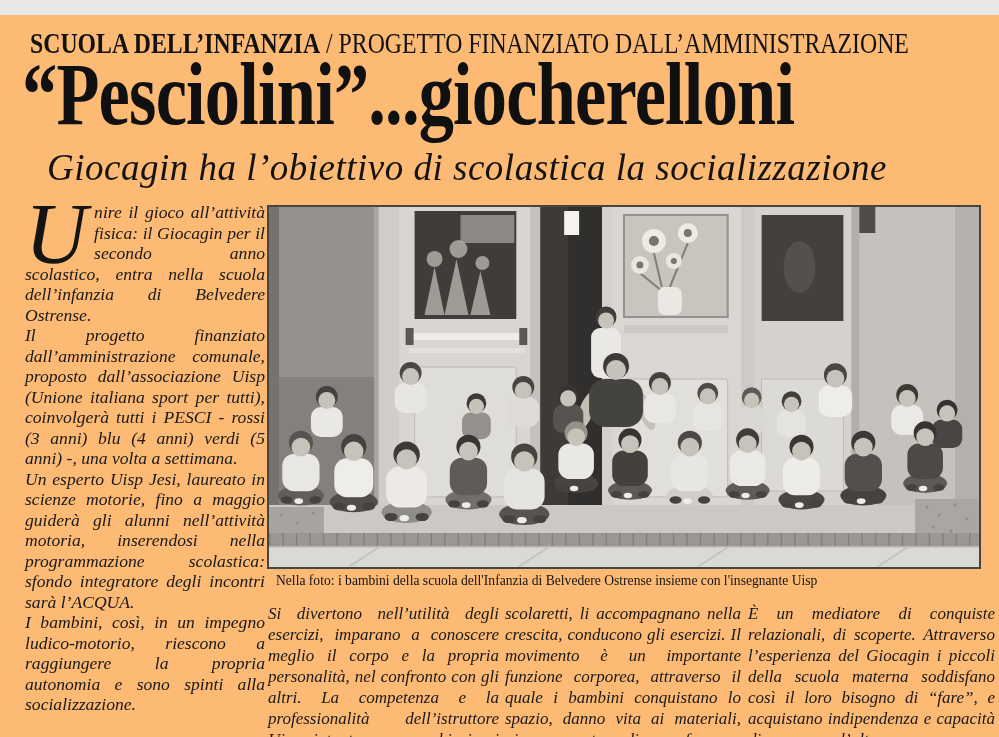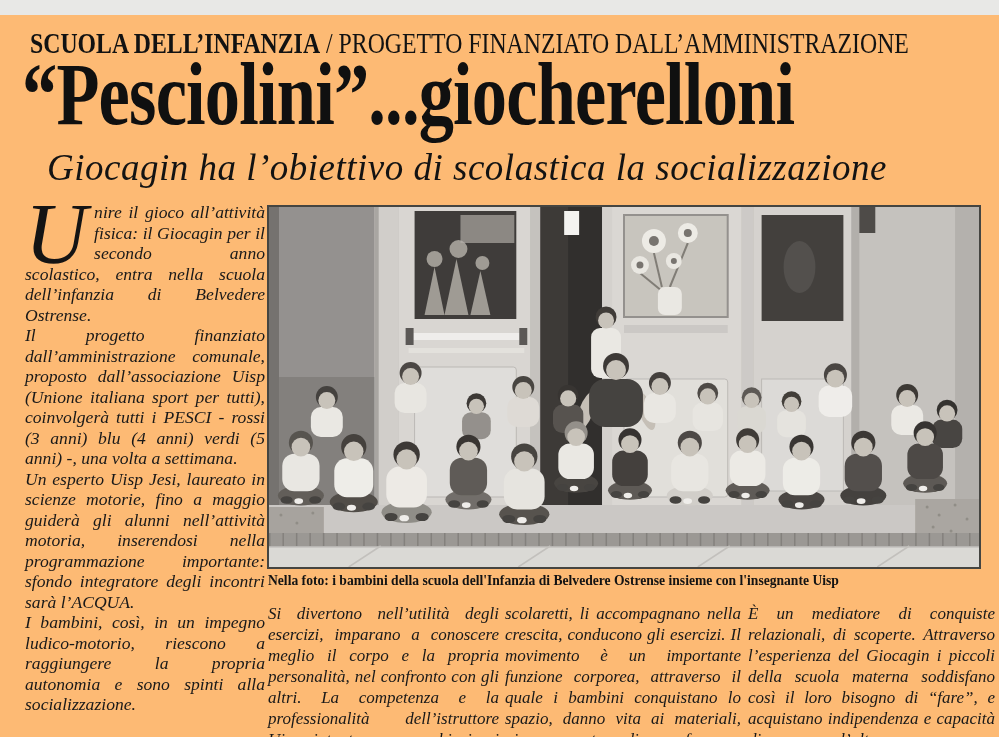--- a/index.html
+++ b/index.html
@@ -40,22 +40,22 @@
     padding:3px 7px 0 0;color:#141414;
   }
 
   .photo{
     position:absolute;left:267px;top:190px;width:714px;height:364px;
     border:2px solid #454541;background:#bcb9b5;
   }
   .photo svg{display:block;width:100%;height:100%;}
 
   .caption{
-    position:absolute;left:268px;top:558px;width:714px;
-    font-size:13.6px;font-weight:700;line-height:16px;color:#131313;
+    position:absolute;left:276px;top:558px;width:714px;
+    font-size:13.6px;font-weight:400;line-height:16px;color:#131313;
   }
 
   .bcol{
     position:absolute;top:588px;height:149px;
     font-style:italic;font-size:17px;line-height:21px;
     text-align:justify;color:#191919;
   }
   .bcol-1{left:268px;width:231px;}
   .bcol-2{left:505px;width:236px;}
   .bcol-3{left:748px;width:247px;}
@@ -73,21 +73,21 @@
   <div class="kicker">
     <span class="kicker-bold">SCUOLA DELL’INFANZIA</span><span class="kicker-rest"> / PROGETTO FINANZIATO DALL’AMMINISTRAZIONE</span>
   </div>
 
   <h1 class="title">“Pesciolini”...giocherelloni</h1>
   <h2 class="subtitle">Giocagin ha l’obiettivo di scolastica la socializzazione</h2>
 
   <div class="left-col">
     <p><span class="dropcap">U</span><span>nire il gioco all’attività fisica: il Giocagin per il secondo anno scolastico, entra nella scuola dell’infanzia di Belvedere Ostrense.</span></p>
     <p>Il progetto finanziato dall’amministrazione comunale, proposto dall’associazione Uisp (Unione italiana sport per tutti), coinvolgerà tutti i PESCI - rossi (3 anni) blu (4 anni) verdi (5 anni) -, una volta a settimana.</p>
-    <p>Un esperto Uisp Jesi, laureato in scienze motorie, fino a maggio guiderà gli alunni nell’attività motoria, inserendosi nella programmazione importante: sfondo integratore degli incontri sarà l’ACQUA.</p>
+    <p>Un esperto Uisp Jesi, laureato in scienze motorie, fino a maggio guiderà gli alunni nell’attività motoria, inserendosi nella programmazione scolastica: sfondo integratore degli incontri sarà l’ACQUA.</p>
     <p>I bambini, così, in un impegno ludico-motorio, riescono a raggiungere la propria autonomia e sono spinti alla socializzazione.</p>
   </div>
 
   <figure class="photo">
     <svg viewBox="0 0 712 360" preserveAspectRatio="none">
 
       <rect x="0" y="0" width="712" height="320" fill="#bcb9b5"></rect>
       <rect x="580" y="0" width="132" height="320" fill="#c2bfbb"></rect>
 
       <rect x="0" y="0" width="106" height="320" fill="#8f8c89"></rect>

